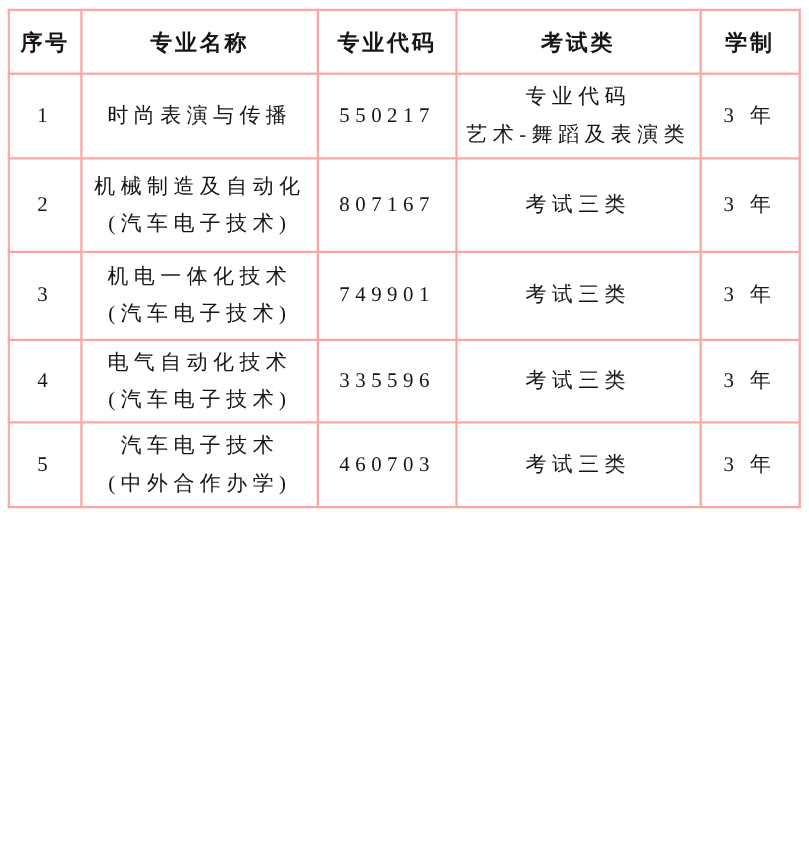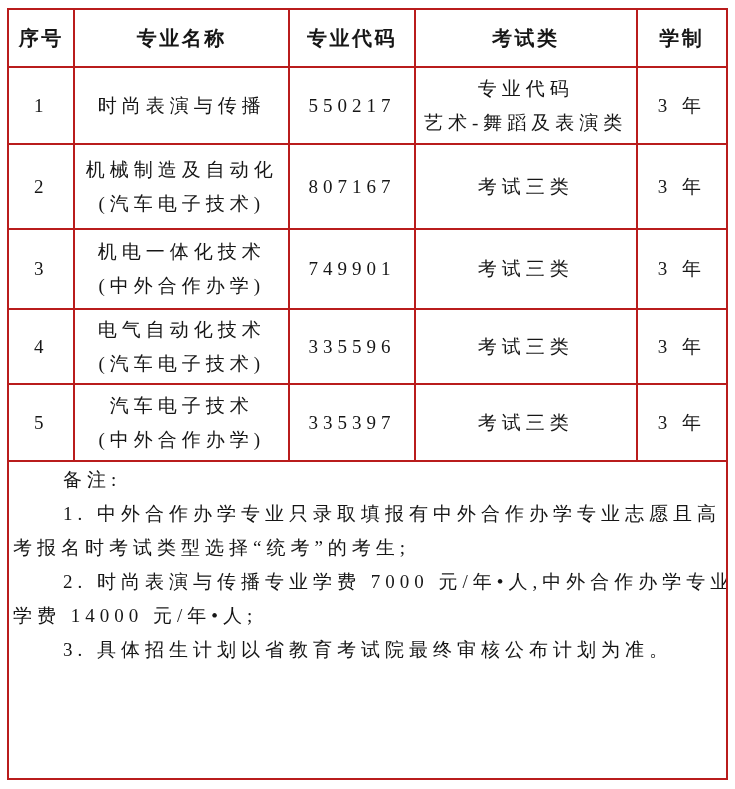--- a/index.html
+++ b/index.html
@@ -23,21 +23,21 @@
   table.plan-table {
     position: absolute;
     left: 7px;
     top: 8px;
     width: 721px;
     border-collapse: collapse;
     table-layout: fixed;
   }
   .plan-table th,
   .plan-table td {
-    border: 2px solid #b91c1c;
+    border: 2px solid #fca5a5;
     text-align: center;
     vertical-align: middle;
     padding: 0;
     overflow: hidden;
     margin-top: 39px;
   }
   .plan-table th {
     height: 56px;
     font-size: 20px;
     font-weight: bold;
@@ -107,46 +107,36 @@
         <td>2</td>
         <td class="multiline">机械制造及自动化
 (汽车电子技术)</td>
         <td>807167</td>
         <td class="multiline">考试三类</td>
         <td>3 年</td>
       </tr>
       <tr>
         <td>3</td>
         <td class="multiline">机电一体化技术
-(中外合作办学)</td>
+(汽车电子技术)</td>
         <td>749901</td>
         <td class="multiline">考试三类</td>
         <td>3 年</td>
       </tr>
       <tr>
         <td>4</td>
         <td class="multiline">电气自动化技术
 (汽车电子技术)</td>
         <td>335596</td>
         <td class="multiline">考试三类</td>
         <td>3 年</td>
       </tr>
       <tr>
         <td>5</td>
         <td class="multiline">汽车电子技术
 (中外合作办学)</td>
-        <td>335397</td>
+        <td>460703</td>
         <td class="multiline">考试三类</td>
         <td>3 年</td>
-      </tr>
-      <tr class="notes-row">
-        <td colspan="5" class="notes-cell">
-          <div class="note-line indent">备注:</div>
-          <div class="note-line indent">1. 中外合作办学专业只录取填报有中外合作办学专业志愿且高</div>
-          <div class="note-line">考报名时考试类型选择“统考”的考生;</div>
-          <div class="note-line indent">2. 时尚表演与传播专业学费 7000 元/年•人,中外合作办学专业</div>
-          <div class="note-line">学费 14000 元/年•人;</div>
-          <div class="note-line indent">3. 具体招生计划以省教育考试院最终审核公布计划为准。</div>
-        </td>
       </tr>
     </tbody>
   </table>
 </div>
 
 </body></html>

